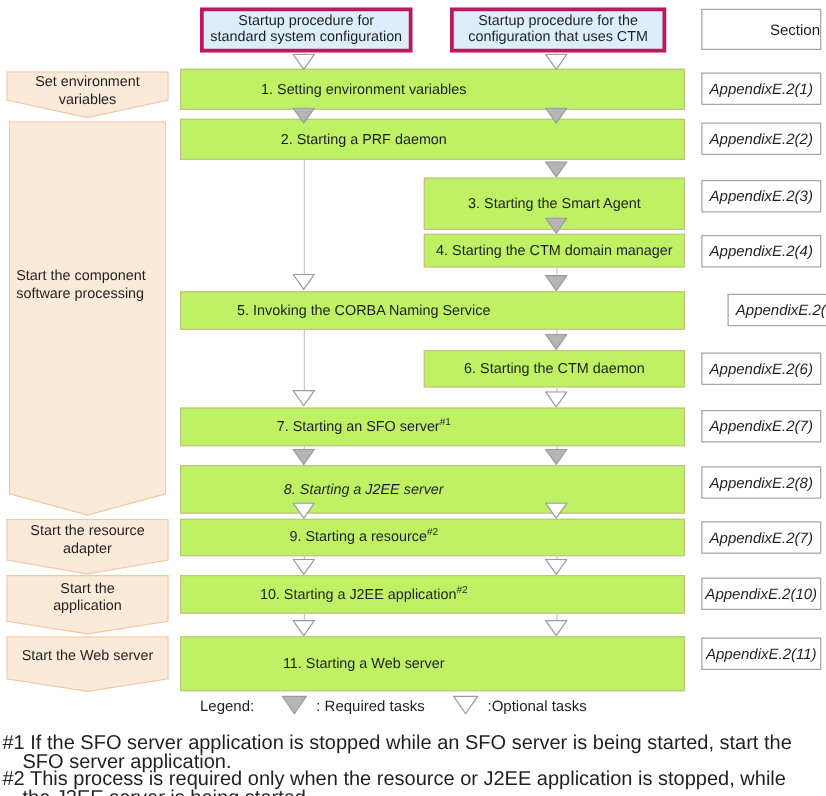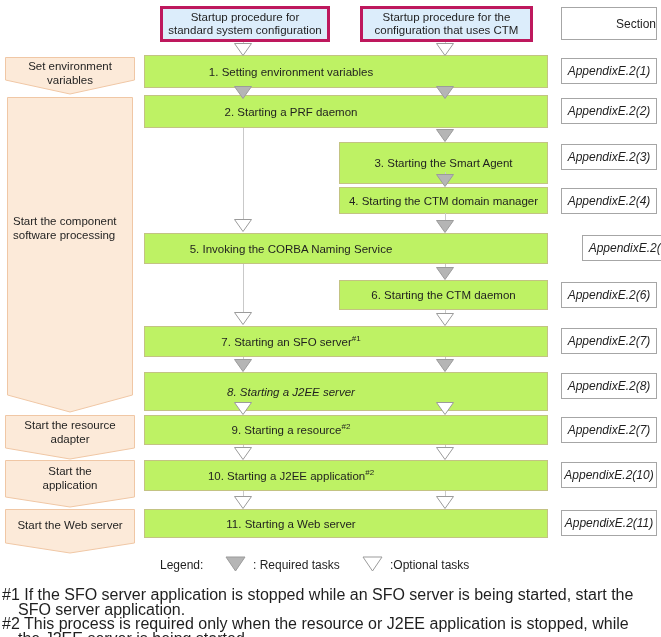--- a/index.html
+++ b/index.html
@@ -132,21 +132,21 @@
   </div>
   <div class="step full" style="top:372px;height:39px;font-style:italic;">
     <span class="step-label"><span>8. Starting a J2EE server</span><sup></sup></span>
   </div>
   <div class="step full" style="top:415px;height:30px;">
     <span class="step-label"><span>9. Starting a resource</span><sup>#2</sup></span>
   </div>
   <div class="step full" style="top:460px;height:31px;">
     <span class="step-label"><span>10. Starting a J2EE application</span><sup>#2</sup></span>
   </div>
-  <div class="step full" style="top:509px;height:29px;">
+  <div class="step full" style="top:509px;height:44px;">
     <span class="step-label"><span>11. Starting a Web server</span><sup></sup></span>
   </div>
 
   <div class="whitebox" style="left:561px;top:58px;width:96px;height:26px;">
       <span class="it">AppendixE.2(1)</span>
     </div>
   <div class="whitebox" style="left:561px;top:98px;width:96px;height:26px;">
       <span class="it">AppendixE.2(2)</span>
     </div>
   <div class="whitebox" style="left:561px;top:144px;width:96px;height:26px;">

